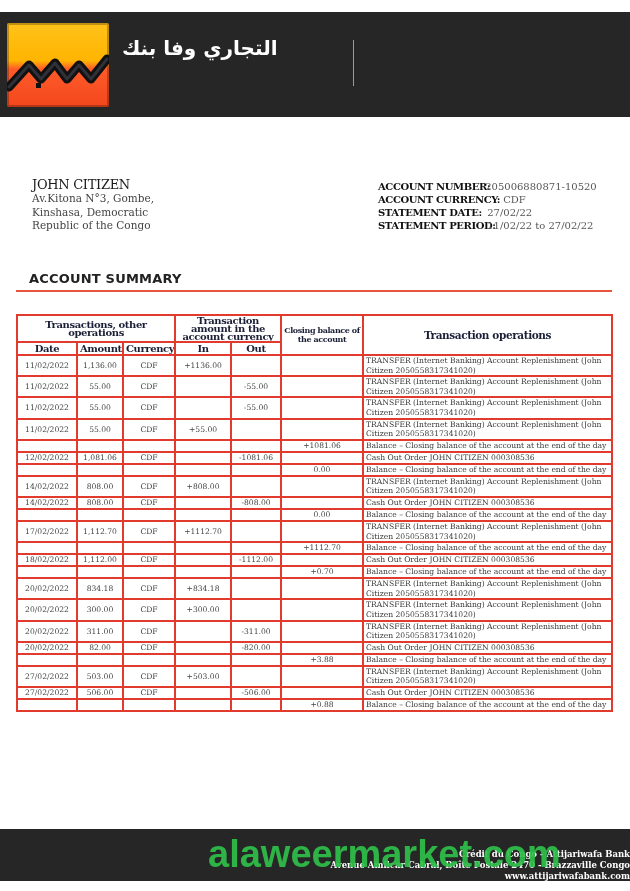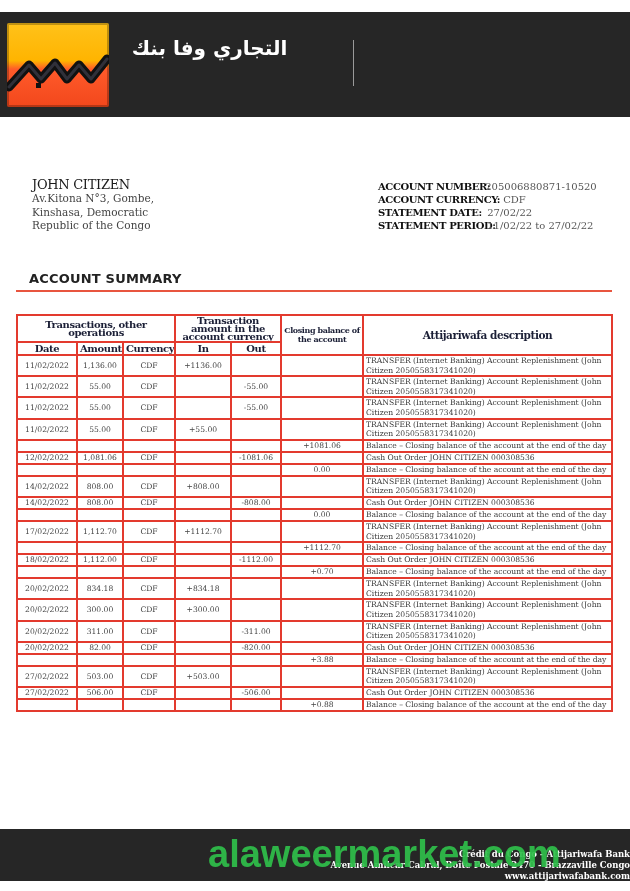--- a/index.html
+++ b/index.html
@@ -16,21 +16,21 @@
   .logo-box {
     position: absolute; left: 7px; top: 11px; width: 102px; height: 84px;
     border-radius: 2px; overflow: hidden;
     background: linear-gradient(180deg, #ffc21a 0%, #ffb400 45%, #ff5a2a 55%, #f2471c 100%);
     box-shadow: inset 0 0 0 2px rgba(0,0,0,0.25);
   }
   .logo-box svg { position: absolute; left: 0; top: 0; }
   .brand-arabic {
     position: absolute; left: 122px; top: 24px; width: 175px;
     color: #fff; font-family: "DejaVu Sans", sans-serif; font-size: 20px; font-weight: bold;
-    text-align: center; direction: rtl; line-height: 24px;
+    text-align: left; direction: rtl; line-height: 24px;
   }
   .brand-name {
     position: absolute; left: 122px; top: 63px;
     color: #fff; font-family: "DejaVu Sans", sans-serif; font-size: 17px; line-height: 20px;
     white-space: nowrap; letter-spacing: -0.3px;
   }
   .brand-name b { font-weight: bold; }
   .brand-name span.light { font-weight: normal; }
   .header-divider {
     position: absolute; left: 353px; top: 28px; width: 1px; height: 46px; background: #9a9a9a;
@@ -143,21 +143,21 @@
     <col style="width:56px">
       <col style="width:50px">
       <col style="width:82px">
       <col>
   </colgroup>
   <thead>
     <tr>
       <th class="grp" colspan="3">Transactions, other operations</th>
       <th class="grp" colspan="2">Transaction amount in the account currency</th>
       <th class="close" rowspan="2">Closing balance of the account</th>
-      <th class="big" rowspan="2">Attijariwafa description</th>
+      <th class="big" rowspan="2">Transaction operations</th>
     </tr>
     <tr>
       <th class="sub">Date</th>
       <th class="sub">Amount</th>
       <th class="sub">Currency</th>
       <th class="sub" style="font-size:10px">In</th>
       <th class="sub" style="font-size:10px">Out</th>
     </tr>
   </thead>
   <tbody id="rows">

